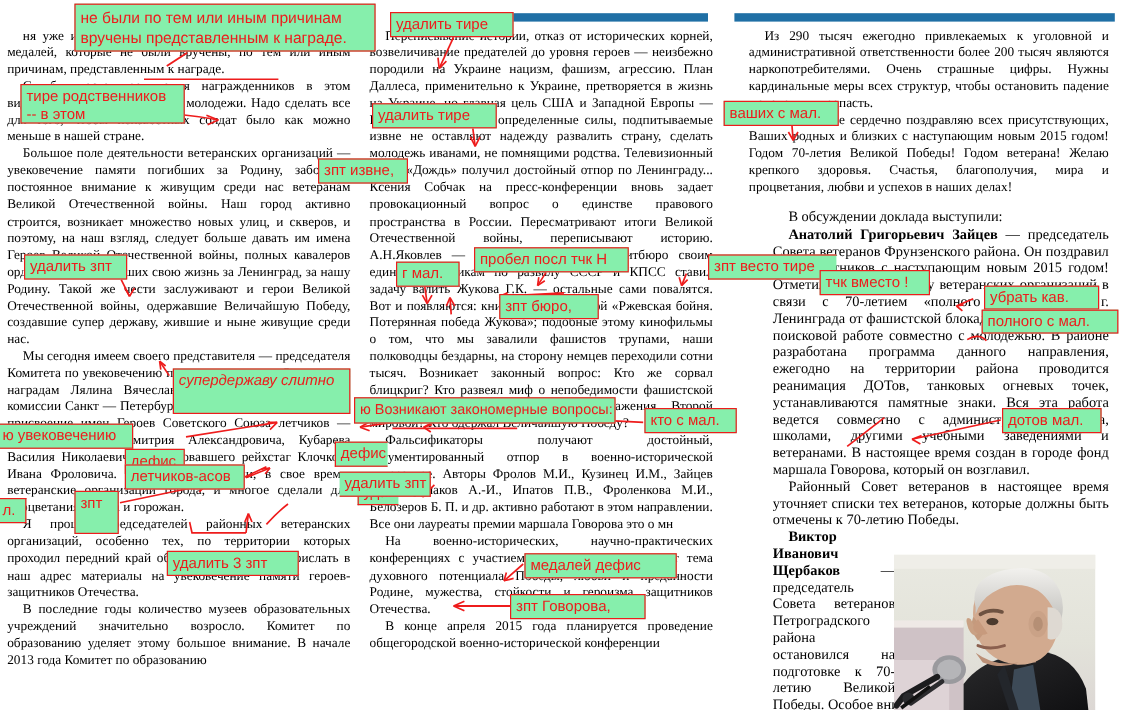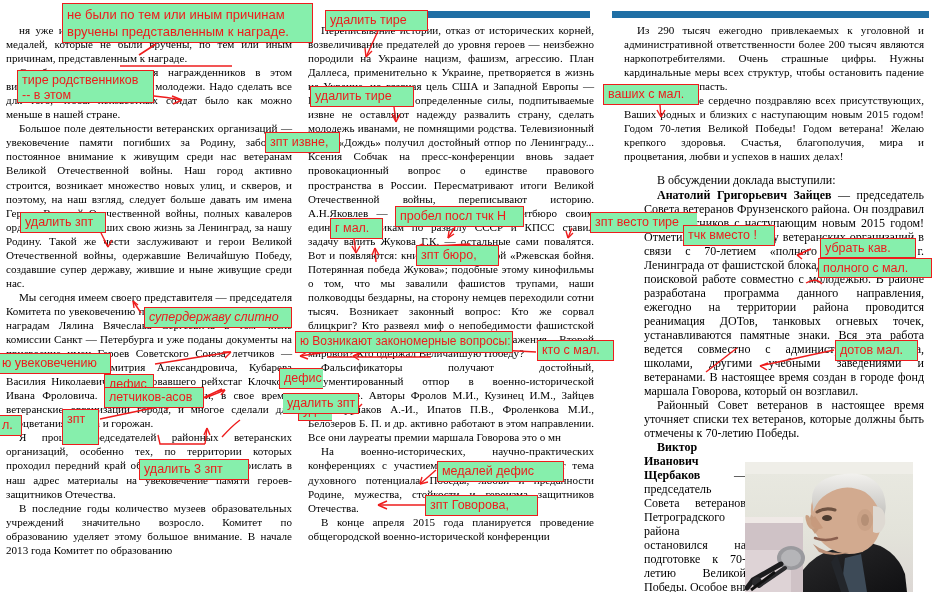--- a/index.html
+++ b/index.html
@@ -192,21 +192,21 @@
   <div class="anno clipR" style="left:590px;top:212px;width:107px;height:21px;">зпт весто тире</div>
 
   <div class="anno" style="left:683px;top:225px;width:92px;height:21px;">тчк вместо !</div>
 
   <div class="anno" style="left:416px;top:245px;width:83px;height:21px;">зпт бюро,</div>
 
   <div class="anno" style="left:820px;top:238px;width:96px;height:20px;">убрать кав.</div>
 
   <div class="anno" style="left:818px;top:258px;width:114px;height:20px;">полного с мал.</div>
 
-  <div class="anno ital" style="left:144px;top:307px;width:148px;height:21px;">супердержаву слитно</div>
+  <div class="anno ital" style="left:144px;top:307px;width:148px;height:38px;">супердержаву слитно</div>
 
   <div class="anno" style="left:295px;top:331px;width:218px;height:22px;font-size:12px;">ю Возникают закономерные вопросы:</div>
 
   <div class="anno" style="left:537px;top:340px;width:77px;height:21px;">кто с мал.</div>
 
   <div class="anno" style="left:835px;top:340px;width:83px;height:21px;">дотов мал.</div>
 
   <div class="anno clipL" style="left:-2px;top:353px;width:113px;height:21px;">ю увековечению</div>
 
   <div class="anno" style="left:104px;top:374px;width:50px;height:21px;">дефис</div>

